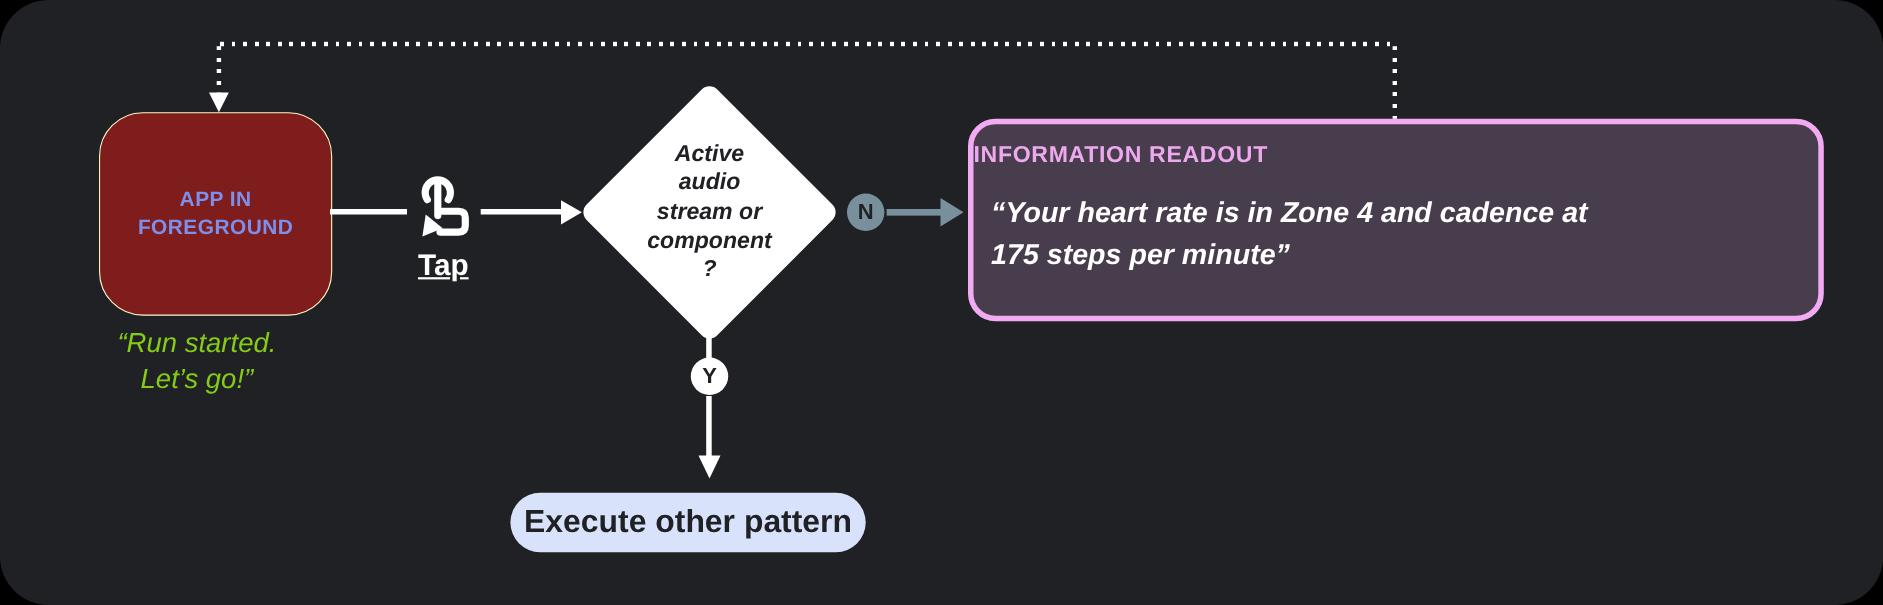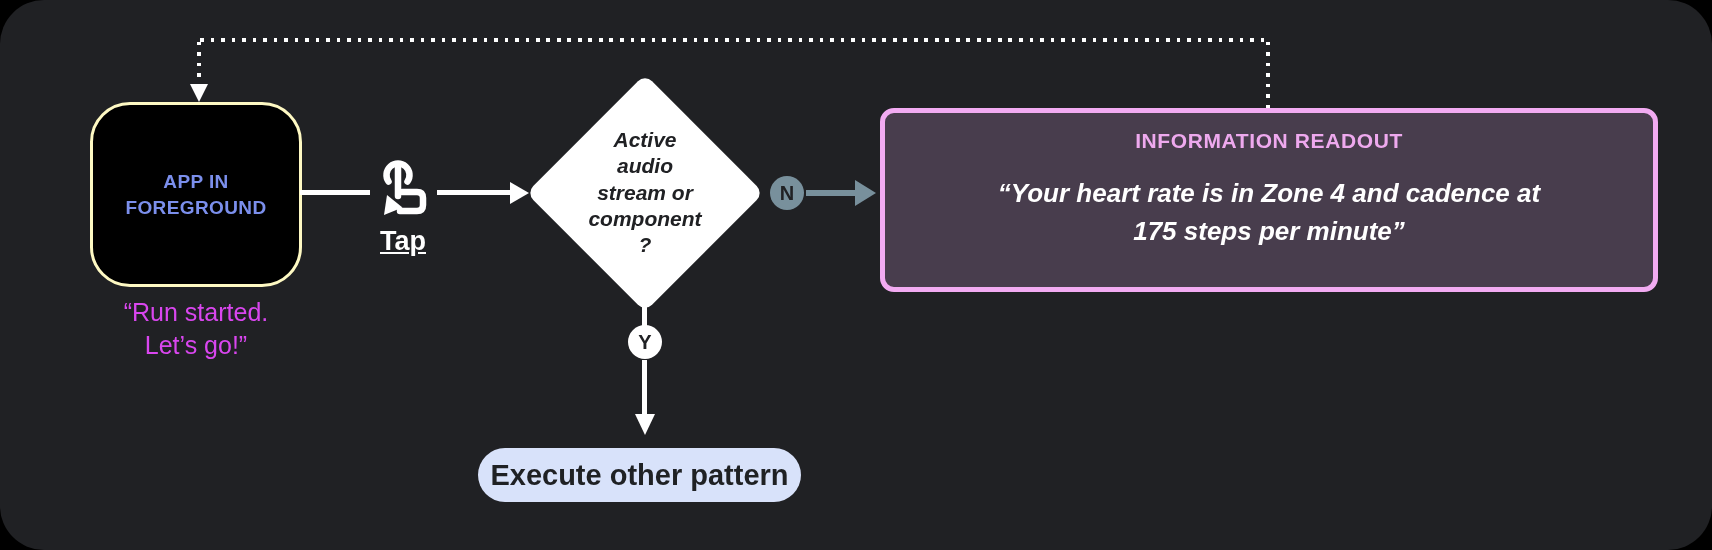--- a/index.html
+++ b/index.html
@@ -11,41 +11,42 @@
     border-radius: 44px;
     overflow: hidden;
     font-family: "Liberation Sans", sans-serif;
   }
 
   
   .node-app {
     position: absolute;
     left: 90px; top: 102px;
     width: 212px; height: 185px;
-    background: #000000;
-    border: 3px solid #fef9c3;
+    background: #7f1d1d;
+    border: 1px solid #fef9c3;
     border-radius: 40px;
     box-sizing: border-box;
     display: flex; align-items: center; justify-content: center;
   }
   .node-app-label {
     color: #7B8FEC;
     font-weight: bold;
     font-size: 19px;
     letter-spacing: 0.4px;
     line-height: 1.35;
     text-align: center;
     white-space: pre-line;
   }
   .app-caption {
     position: absolute;
-    left: 60px; top: 296px;
+    left: 43px; top: 296px;
     width: 272px;
     text-align: center;
-    color: #d946ef;
+    color: #84cc16;
+    font-style: italic;
     font-size: 25px;
     line-height: 1.3;
     white-space: pre-line;
   }
 
   
   .seg { position: absolute; background: #fff; }
   .seg-app-to-tap   { left: 300px; top: 190px; width: 70px; height: 5px; }
   .seg-tap-to-diam  { left: 437px; top: 190px; width: 78px; height: 5px; }
   .head-right-white {
@@ -116,39 +117,40 @@
     border-left: 21px solid #78909C;
   }
 
   
   .node-readout {
     position: absolute;
     left: 880px; top: 108px;
     width: 778px; height: 184px;
     background: #483D4D;
     border: 5px solid #F2ABF2;
-    border-radius: 14px;
+    border-radius: 25px;
     box-sizing: border-box;
-    text-align: center;
+    text-align: left;
   }
   .readout-title {
     margin-top: 16px;
     color: #EEA9EE;
     font-weight: bold;
     font-size: 21px;
     letter-spacing: 0.6px;
   }
   .readout-quote {
     margin-top: 22px;
     color: #fff;
     font-weight: bold;
     font-style: italic;
     font-size: 26px;
     line-height: 1.45;
     white-space: pre-line;
+    padding-left: 16px;
   }
 
   
   .dot-h {
     position: absolute; left: 200px; top: 38px; width: 1068px; height: 4px;
     background-image: repeating-linear-gradient(to right, #fff 0 3.5px, transparent 3.5px 10.5px);
   }
   .dot-v { position: absolute; width: 4px;
     background-image: repeating-linear-gradient(to bottom, #fff 0 3.5px, transparent 3.5px 10.5px);
   }
@@ -158,21 +160,21 @@
     position: absolute; left: 190px; top: 84px;
     width: 0; height: 0;
     border-left: 9px solid transparent;
     border-right: 9px solid transparent;
     border-top: 18px solid #fff;
   }
 
   
   .pill {
     position: absolute;
-    left: 478px; top: 448px;
+    left: 464px; top: 448px;
     width: 323px; height: 54px;
     border-radius: 27px;
     background: #D8E2FA;
     display: flex; align-items: center; justify-content: center;
     color: #1F2124;
     font-weight: bold;
     font-size: 29px;
   }
 </style>
 </head>

